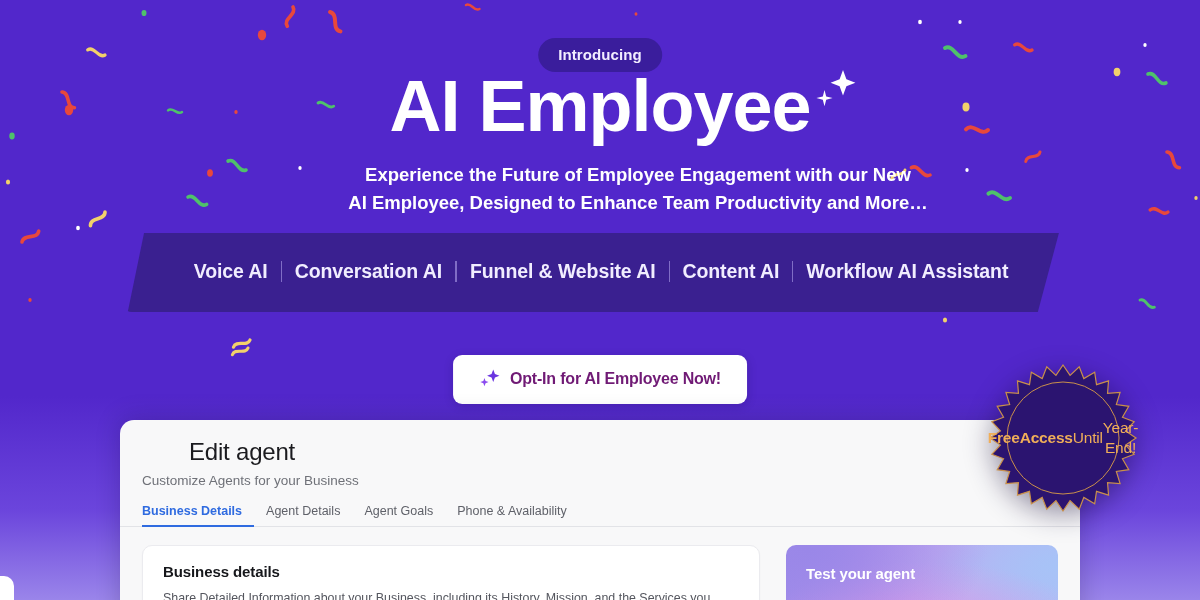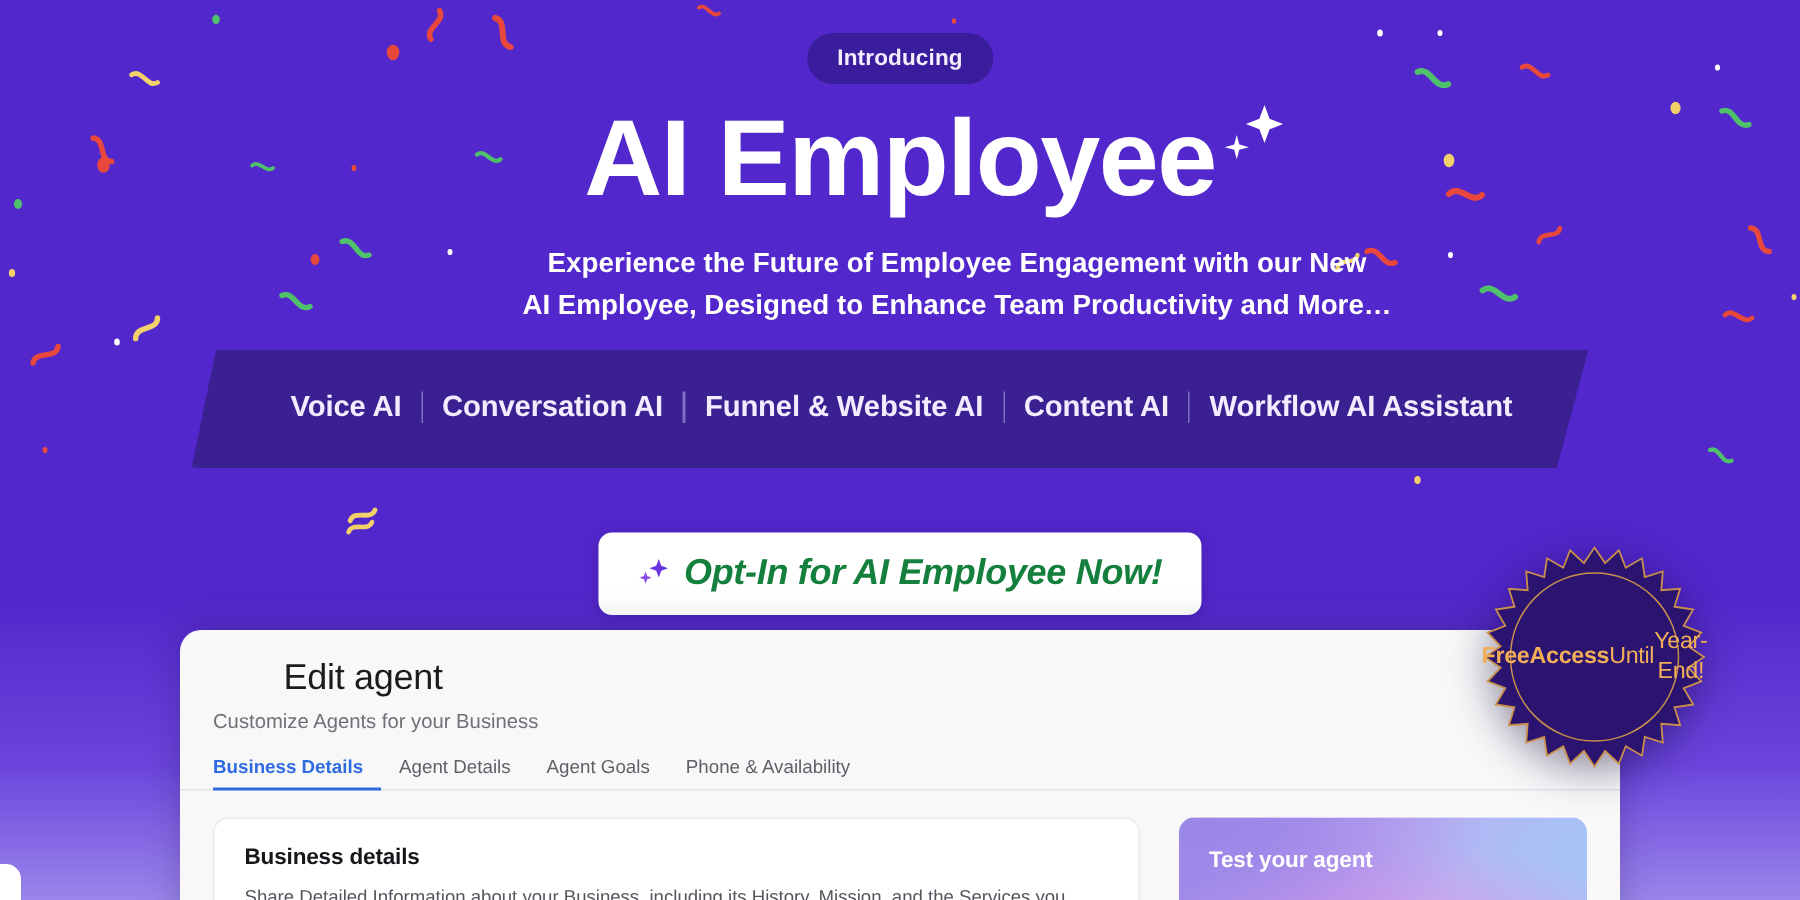--- a/index.html
+++ b/index.html
@@ -25,21 +25,21 @@
     inset: 0;
     pointer-events: none;
     z-index: 1;
   }
 
   
   .introducing-badge {
     position: absolute;
     left: 50%;
     transform: translateX(-50%);
-    top: 22px;
+    top: 38px;
     background: #3A1D9C;
     color: #F2EEFF;
     font-size: 15px;
     font-weight: 600;
     letter-spacing: .1px;
     padding: 8px 20px 9px;
     border-radius: 18px;
     z-index: 5;
     white-space: nowrap;
   }
@@ -134,26 +134,25 @@
     padding: 13px 26px 14px;
     display: flex;
     align-items: center;
     gap: 9px;
     cursor: pointer;
     box-shadow: 0 2px 10px rgba(20,0,60,.18);
     z-index: 6;
   }
   .cta-icon { width: 22px; height: 22px; flex: none; }
   .cta-label {
-    color: #15803d;
-    font-size: 24px;
+    color: #701a75;
+    font-size: 16px;
     font-weight: 700;
     letter-spacing: -.2px;
     white-space: nowrap;
-    font-style: italic;
   }
 
   
   .seal {
     position: absolute;
     left: 988px;
     top: 363px;
     width: 150px;
     height: 150px;
     z-index: 20;

